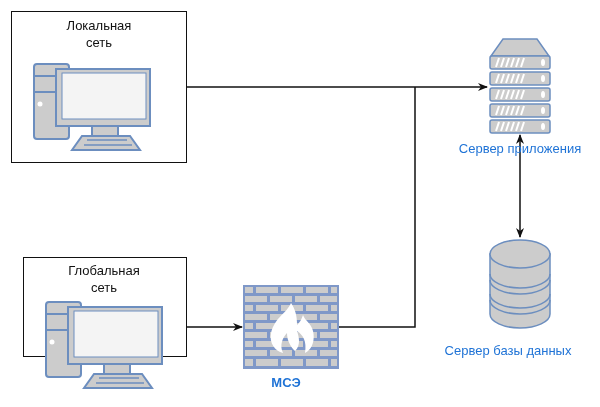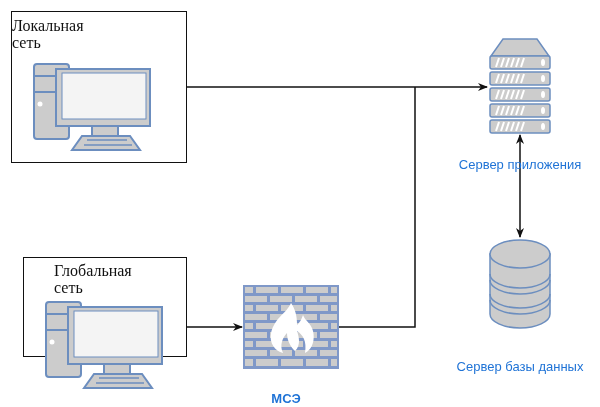--- a/index.html
+++ b/index.html
@@ -1,19 +1,19 @@
 <!DOCTYPE html>
 <html><head>
 <meta charset="utf-8">
 <style>
   html,body{margin:0;padding:0;background:#fff;}
   body{width:600px;height:407px;position:relative;overflow:hidden;font-family:"Liberation Sans",sans-serif;}
   .box{position:absolute;border:1.5px solid #111;background:#fff;box-sizing:border-box;}
-  .box-label{position:absolute;left:0;right:0;text-align:left;font-size:16px;color:#111;line-height:17px;white-space:pre-line;font-family:Liberation Serif, serif;}
-  .node-label{position:absolute;font-size:13px;color:#1f73d6;white-space:nowrap;text-align:center;margin-top:16px;}
+  .box-label{position:absolute;left:0;right:0;text-align:center;font-size:13px;color:#111;line-height:17px;white-space:pre-line;}
+  .node-label{position:absolute;font-size:13px;color:#1f73d6;white-space:nowrap;text-align:center;}
   svg{position:absolute;left:0;top:0;}
 </style>
 </head>
 <body>
 
 <svg width="600" height="407">
   <defs>
     <marker id="arr" markerWidth="10" markerHeight="10" refX="9" refY="5" orient="auto" markerUnits="userSpaceOnUse">
       <path d="M0,1 L10,5 L0,9 L3,5 Z" fill="#111"></path>
     </marker>
@@ -137,13 +137,13 @@
 <div class="node-label" style="left:440px;width:160px;top:141px;background:transparent;">Сервер приложения</div>
 
 <svg width="62" height="92" style="left:489px;top:238px;" viewBox="0 0 62 92">
   <path d="M1,16 L1,76 A30,14 0 0 0 61,76 L61,16 Z" fill="#ccc" stroke="#6c8ebf" stroke-width="1.5"></path>
   <ellipse cx="31" cy="16" rx="30" ry="14" fill="#ccc" stroke="#6c8ebf" stroke-width="1.5"></ellipse>
   <path d="M1,36 A30,14 0 0 0 61,36" fill="none" stroke="#6c8ebf" stroke-width="1.5"></path>
   <path d="M1,42 A30,14 0 0 0 61,42" fill="none" stroke="#6c8ebf" stroke-width="1.5"></path>
   <path d="M1,56 A30,14 0 0 0 61,56" fill="none" stroke="#6c8ebf" stroke-width="1.5"></path>
   <path d="M1,62 A30,14 0 0 0 61,62" fill="none" stroke="#6c8ebf" stroke-width="1.5"></path>
 </svg>
-<div class="node-label" style="left:440px;width:160px;top:343px;">Сервер базы данных</div>
+<div class="node-label" style="left:428px;width:160px;top:343px;">Сервер базы данных</div>
 
 </body></html>

